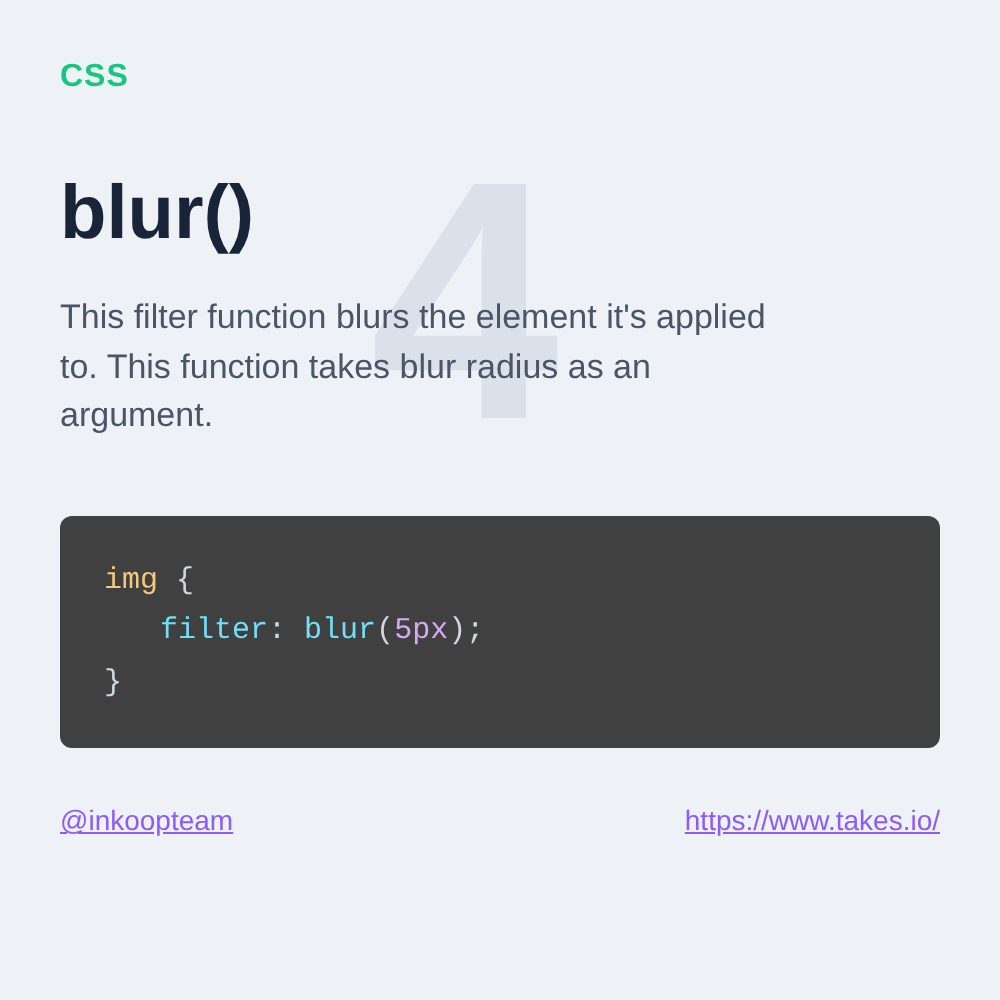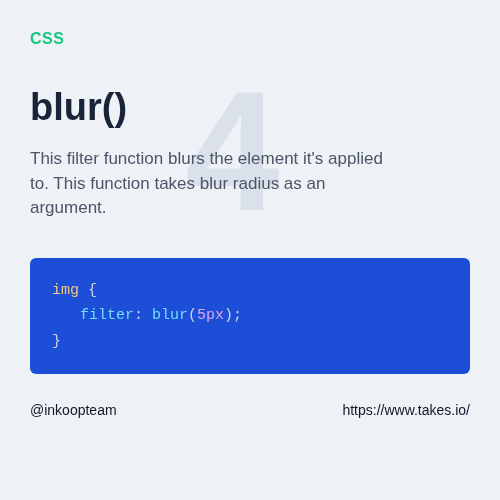--- a/index.html
+++ b/index.html
@@ -81,21 +81,21 @@
       z-index: 1;
       font-size: 17px;
       line-height: 1.45;
       color: #4a5568;
       max-width: 370px;
       margin-bottom: 37px;
     }
     .code-block {
       position: relative;
       z-index: 1;
-      background: #1d4ed8;
+      background: #404040;
       border-radius: 6px;
       padding: 20px 22px;
       font-family: 'SFMono-Regular', Consolas, 'Liberation Mono', Menlo, monospace;
       font-size: 15px;
       line-height: 1.7;
       color: #cfd6e4;
     }
     .code-selector { color: #f2c97d; }
     .code-brace { color: #cfd6e4; }
     .code-prop { color: #72dff7; }
@@ -103,22 +103,23 @@
     .code-paren { color: #cfd6e4; }
     .code-val { color: #d8a8f0; }
     .code-semi { color: #cfd6e4; }
     .code-indent { padding-left: 28px; display: inline-block;}
 
     .footer {
       display: flex;
       justify-content: space-between;
       align-items: flex-start;
       font-size: 14px;
-      color: #0f172a;
+      color: #8b5cf6;
       margin-top: 28px;
+      text-decoration: underline;
     }
     .handle { font-weight: 400; }
     .url { font-weight: 400; }
   </style>
 </head>
 <body>
 
 <div class="header">
   <div class="badge">CSS</div>
 </div>

